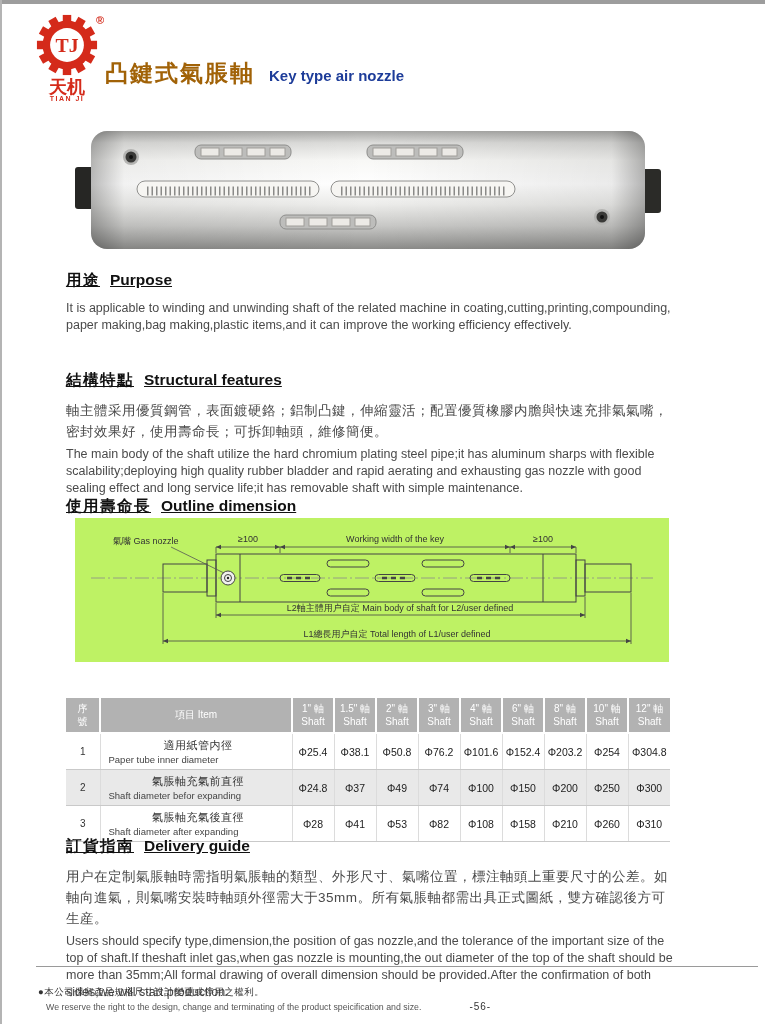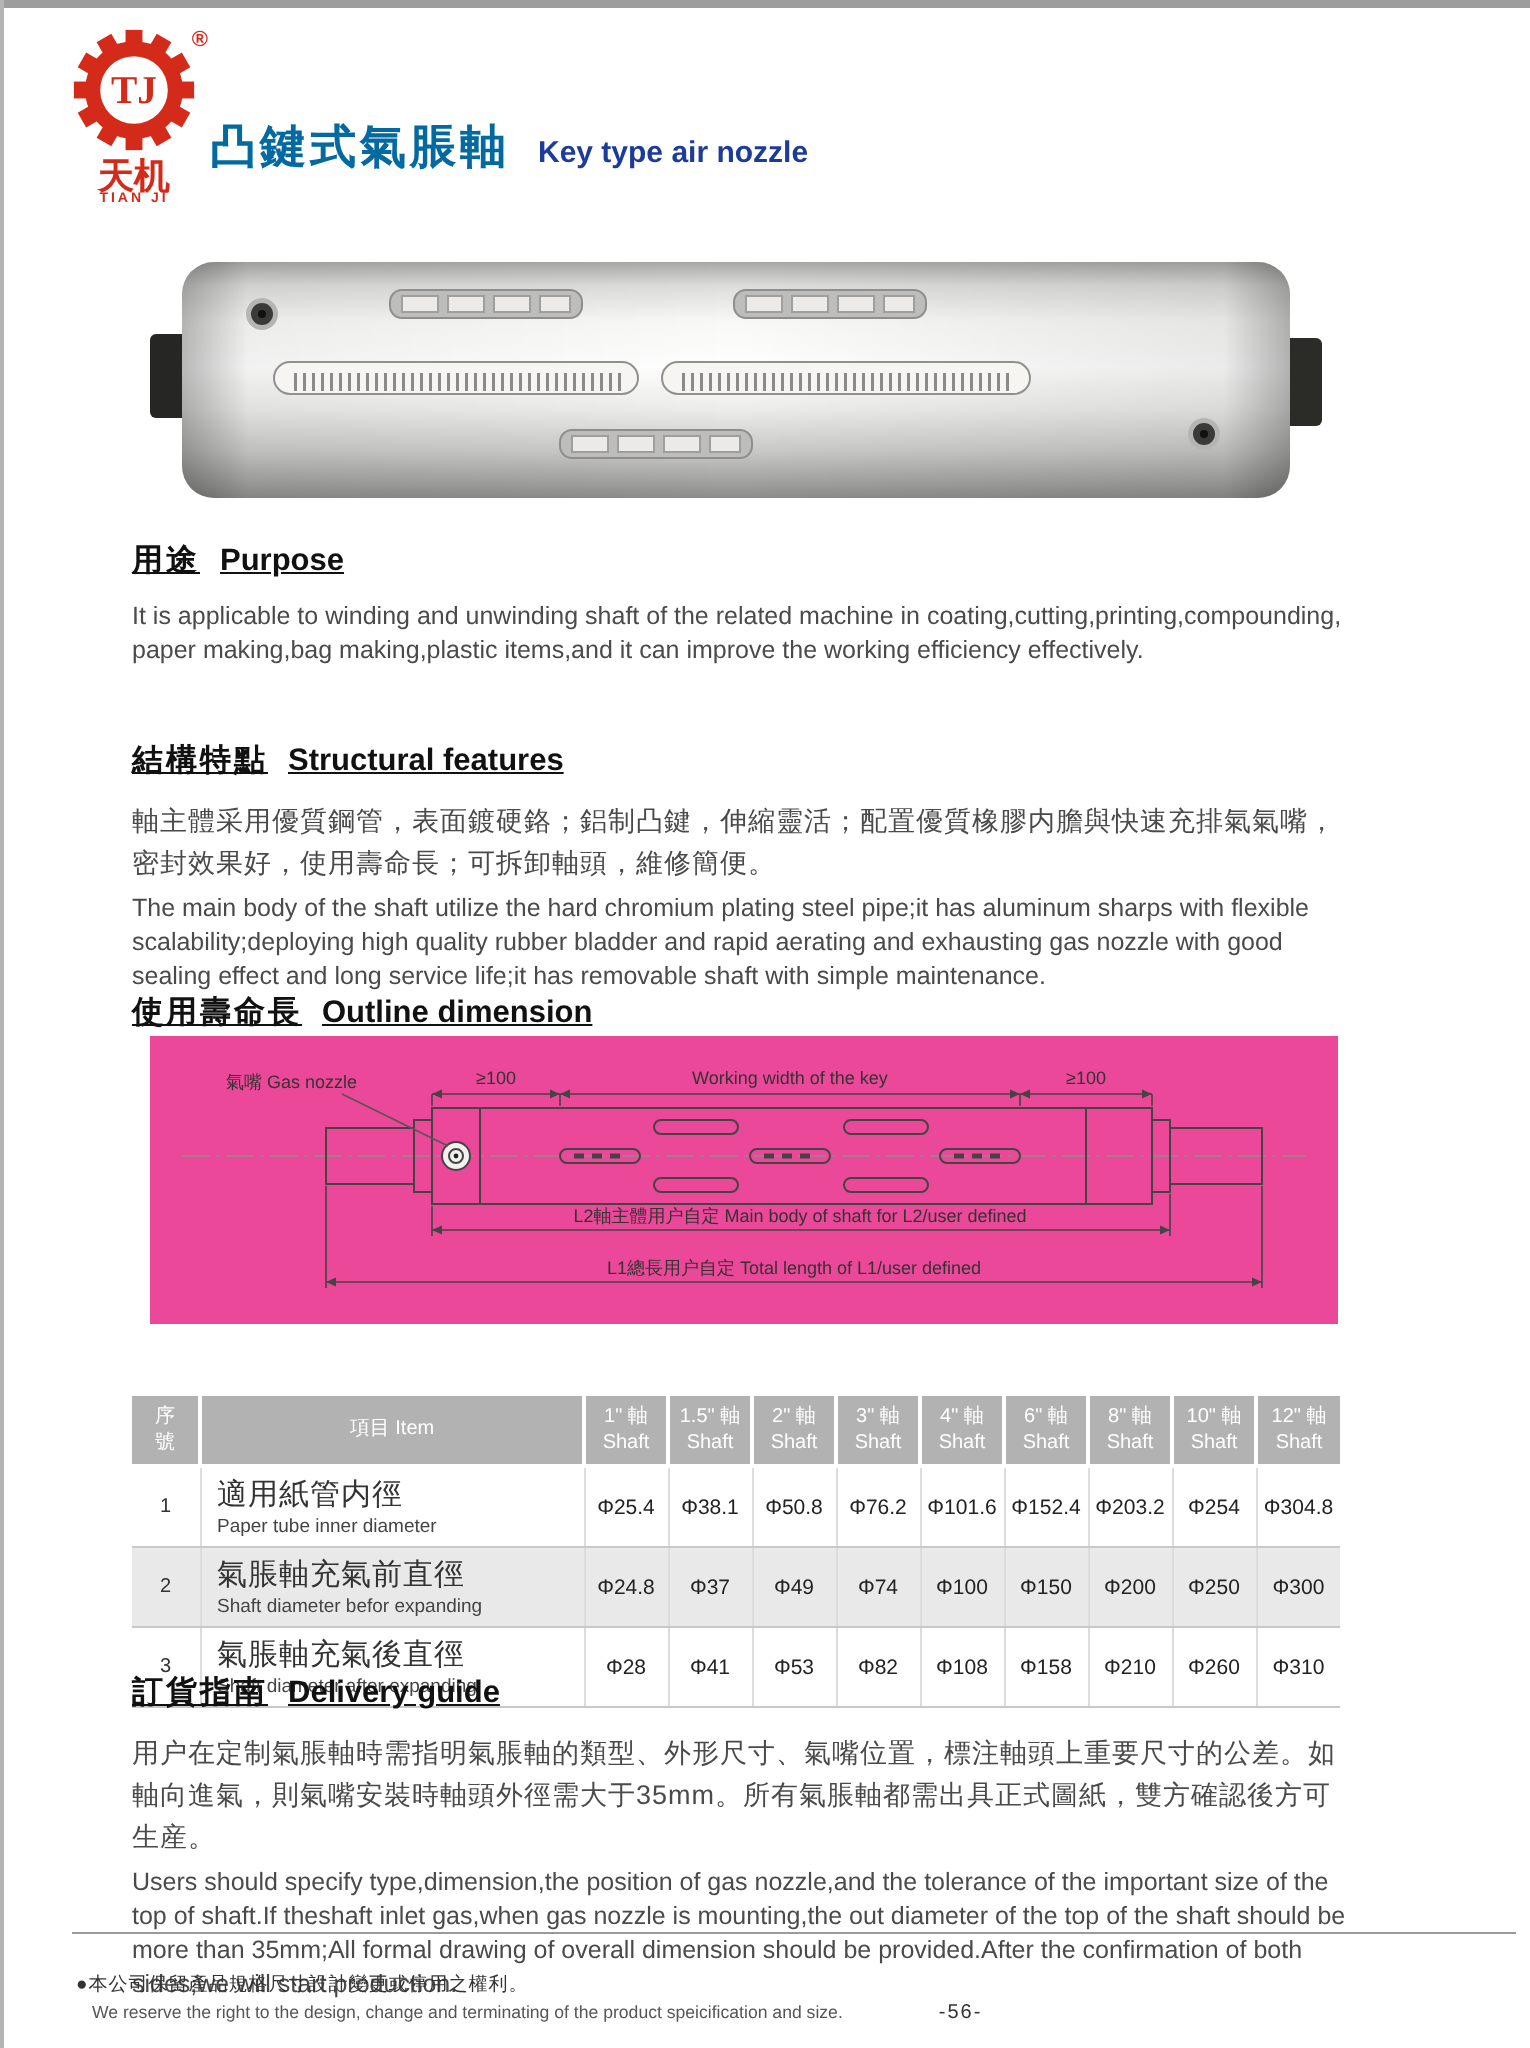--- a/index.html
+++ b/index.html
@@ -9,58 +9,58 @@
   }
   .scan-top { position:absolute; top:0; left:0; width:765px; height:4px; background:#9d9d9d; }
   .scan-left { position:absolute; top:0; left:0; width:2px; height:1024px; background:#b4b4b4; }
 
   
   .logo { position:absolute; left:24px; top:14px; width:86px; text-align:center; }
   .logo .reg { position:absolute; right:6px; top:0; color:#d42a1a; font-size:11px; font-weight:bold; }
   .logo-cn { color:#d42a1a; font-size:18px; font-weight:bold; line-height:14px; margin-top:0px; }
   .logo-en { color:#d42a1a; font-size:7px; font-weight:bold; letter-spacing:1.5px; line-height:9px; }
   .title-row { position:absolute; left:105px; top:58px; display:flex; align-items:baseline; }
-  .title-cn { font-size:23px; font-weight:bold; color:#0369a1; letter-spacing:2px; }
+  .title-cn { font-size:23px; font-weight:bold; color:#a16207; letter-spacing:2px; }
   .title-en { font-size:15px; font-weight:bold; color:#1d3c99; margin-left:14px; }
 
   .photo { position:absolute; left:75px; top:127px; width:586px; height:126px; }
 
   .sec { position:absolute; left:66px; width:608px; }
   .sec h2 { margin:0 0 9px 0; font-size:15.5px; color:#111;text-decoration:underline; }
   .h-cn { font-weight:bold; letter-spacing:1.5px; }
   .h-en { font-weight:bold; margin-left:10px; }
   .cn { margin:0 0 4px 0; font-size:13.5px; line-height:21px; letter-spacing:0.5px; color:#4a4a4a; }
   .en { margin:0; font-size:12.5px; line-height:17px; color:#4a4a4a; }
 
   .sec-purpose  { top:270px; }
   .sec-features { top:370px; }
   .sec-outline  { top:496px; }
   .sec-params   { top:664px; }
   .sec-delivery { top:836px; }
 
-  .draw-box { position:absolute; left:75px; top:518px; width:594px; height:144px; background:#ec4899; }
+  .draw-box { position:absolute; left:75px; top:518px; width:594px; height:144px; background:#bef264; }
   .draw-box svg text { font-size:9px; fill:#333; }
 
   
   .param-table { position:absolute; left:66px; top:698px; width:604px; border-collapse:collapse; table-layout:fixed; }
   .param-table col.c-no { width:34px; }
   .param-table col.c-item { width:192px; }
   .param-table th {
     background:#b2b2b2; color:#fff; font-weight:normal; font-size:10px; line-height:12.5px;
     padding:5px 0 4px 0; border-right:2px solid #fff; border-bottom:2px solid #fff; text-align:center;
   }
   .param-table th:last-child { border-right:none; }
   .param-table td {
     font-size:10.5px; color:#222; text-align:center; padding:6px 2px;
     border-right:1px solid #dcdcdc; border-bottom:1px solid #c9c9c9; background:#fff;
   }
   .param-table td:last-child { border-right:none; }
   .param-table tr.alt td { background:#e9e9e9; }
   .param-table td.td-item { text-align:left; padding:4px 4px 4px 8px; }
-  .item-cn { font-size:15px; color:#333; margin-bottom:1px; letter-spacing:0.5px; }
+  .item-cn { font-size:11px; color:#333; margin-bottom:1px; letter-spacing:0.5px;text-align:center; }
   .item-en { font-size:9.5px; color:#444; }
   .param-table td.td-no { font-size:10px; color:#333; }
 
   .footer-hr { position:absolute; left:36px; top:966px; width:722px; height:1px; background:#9a9a9a; }
   .footer { position:absolute; left:38px; top:986px; width:700px; }
   .footer-note-cn { font-size:9.5px; color:#333; letter-spacing:0.5px; }
   .footer-row2 { display:flex; align-items:baseline; margin-top:2px; padding-left:8px;text-align:center; }
   .footer-note-en { font-size:8.8px; color:#555; }
   .page-num { margin-left:48px; font-size:10px; color:#333; letter-spacing:1px; }
 </style>

